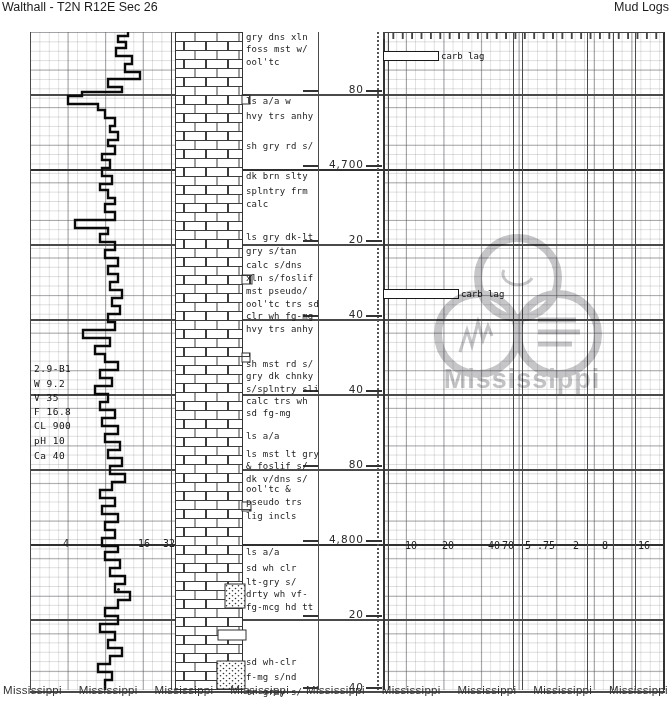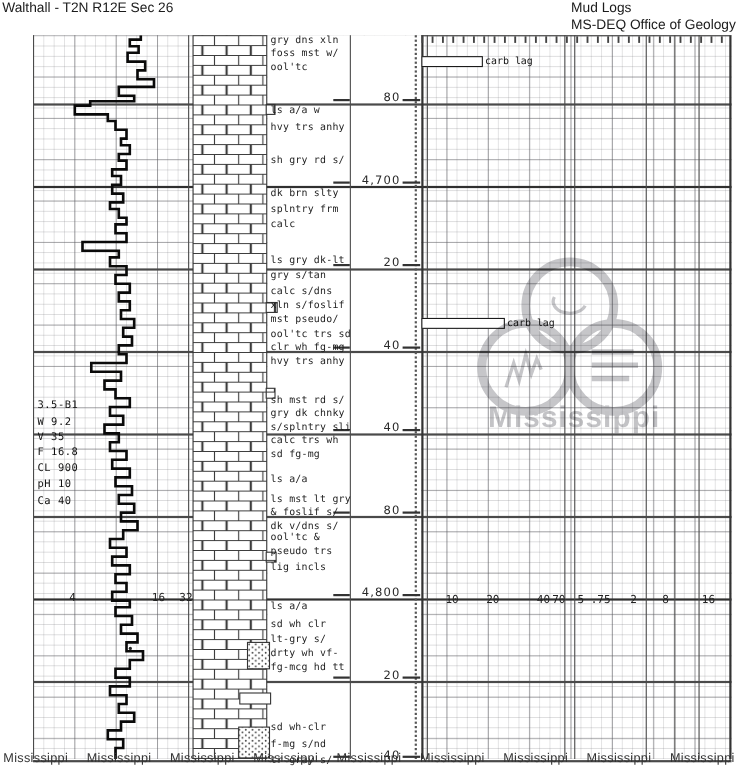--- a/index.html
+++ b/index.html
@@ -1,21 +1,21 @@
 <!DOCTYPE html>
 <html><head>
 <meta charset="utf-8">
 <style>
   html,body{margin:0;padding:0;}
   body{width:671px;height:705px;background:#fff;position:relative;overflow:hidden;
        font-family:"Liberation Sans",sans-serif;}
 
   
   .hdr-left{position:absolute;left:2px;top:0;font-size:12.5px;line-height:15px;color:#1b1b1b;}
-  .hdr-right{position:absolute;right:2px;top:0;font-size:12.5px;line-height:15px;color:#1b1b1b;text-align:left;}
+  .hdr-right{position:absolute;right:2px;top:0;font-size:12.5px;line-height:15px;color:#1b1b1b;text-align:center;}
 
   
   .chart{position:absolute;left:30px;top:32px;width:635px;height:658px;
     background-image:
       linear-gradient(to right, rgba(85,85,90,.50) 1px, transparent 1px),
       linear-gradient(to bottom, rgba(85,85,90,.42) 1px, transparent 1px),
       linear-gradient(to right, rgba(120,120,125,.22) 1px, transparent 1px),
       linear-gradient(to bottom, rgba(120,120,125,.26) 1px, transparent 1px);
     background-size:37.6px 37.6px,37.6px 37.6px,9.4px 9.4px,9.4px 9.4px;}
 
@@ -66,21 +66,20 @@
           padding:0 3px;box-sizing:border-box;font-size:11.5px;color:#333;letter-spacing:.3px;}
 </style>
 </head>
 <body>
 
 <div class="hdr-left">
   <div>Walthall - T2N R12E Sec 26</div>
 </div>
 <div class="hdr-right">
   <div>Mud Logs</div>
-  <div>MS-DEQ Office of Geology</div>
 </div>
 
 <div class="chart">
 
   <div class="col-white text-col-bg"></div>
   <div class="col-white depth-col-bg"></div>
 
   <div class="hline" style="top:62px"></div>
   <div class="hline major" style="top:137px"></div>
   <div class="hline" style="top:212px"></div>
@@ -210,21 +209,21 @@
   <div class="desc" style="top:479px">lig incls</div>
   <div class="desc" style="top:515px">ls a/a</div>
   <div class="desc" style="top:531px">sd wh clr</div>
   <div class="desc" style="top:545px">lt-gry s/</div>
   <div class="desc" style="top:557px">drty wh vf-</div>
   <div class="desc" style="top:570px">fg-mcg hd tt</div>
   <div class="desc" style="top:625px">sd wh-clr</div>
   <div class="desc" style="top:640px">f-mg s/nd</div>
   <div class="desc" style="top:655px">tr gray s/</div>
 
-  <div class="mud" style="top:331px">3.5-B1</div>
+  <div class="mud" style="top:331px">2.9-B1</div>
   <div class="mud" style="top:346px">W 9.2</div>
   <div class="mud" style="top:360px">V 35</div>
   <div class="mud" style="top:374px">F 16.8</div>
   <div class="mud" style="top:388px">CL 900</div>
   <div class="mud" style="top:403px">pH 10</div>
   <div class="mud" style="top:418px">Ca 40</div>
 
   <span class="scale-num" style="left:33px;top:506px">4</span>
   <span class="scale-num" style="left:108px;top:506px">16</span>
   <span class="scale-num" style="left:133px;top:506px">32</span>

